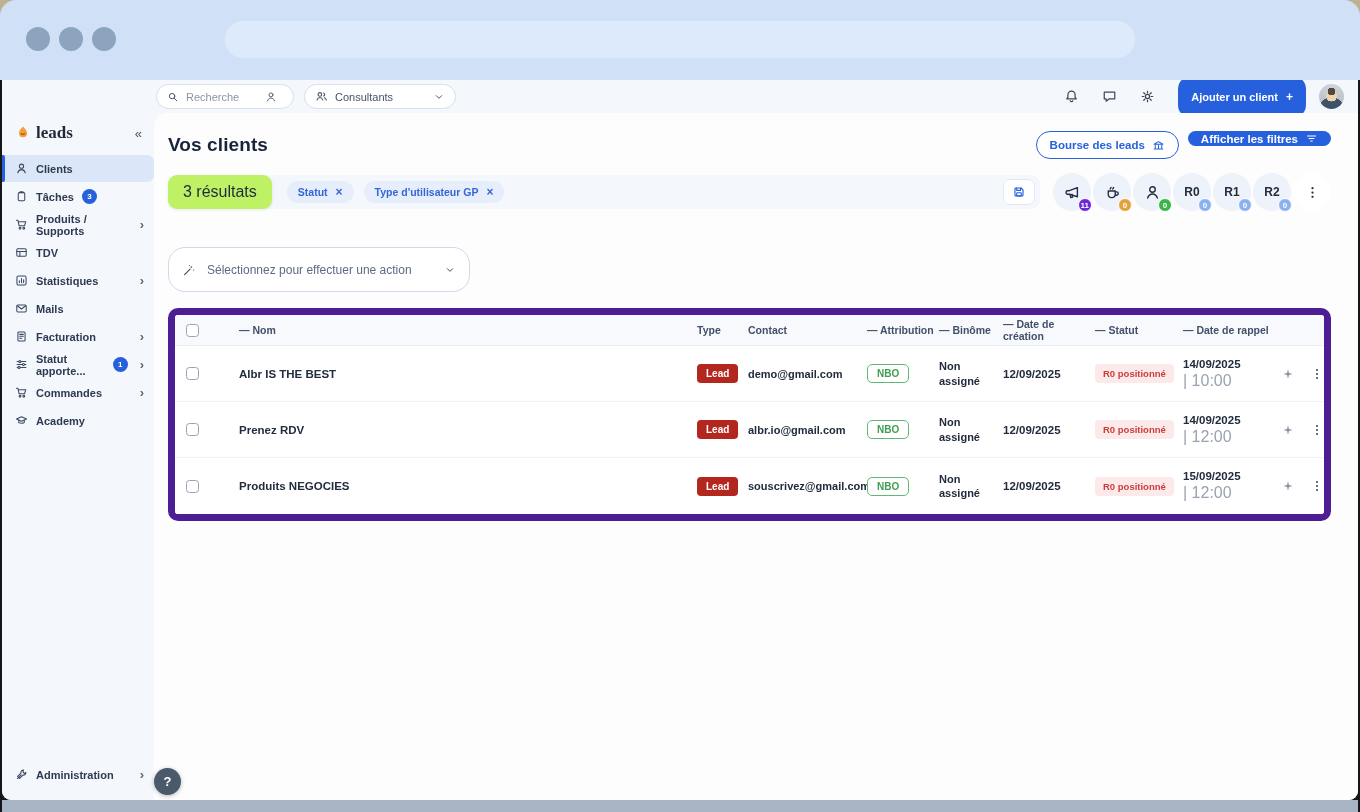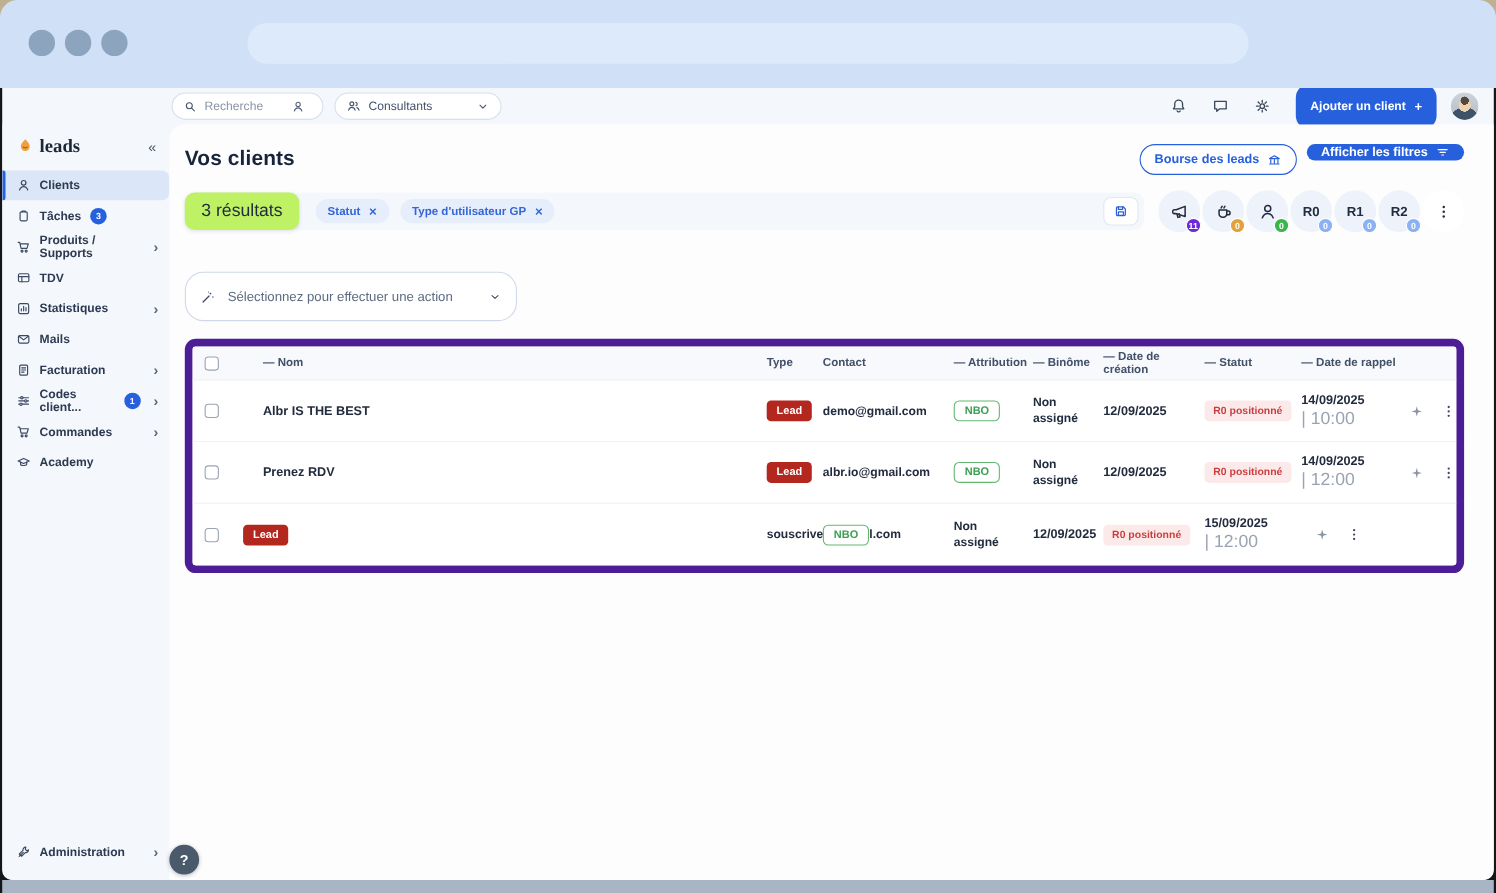--- a/index.html
+++ b/index.html
@@ -327,21 +327,21 @@
           <svg class="s">
               <use href="#i-invoice"></use>
             </svg>
           <span>Facturation</span>
           <span class="s-chev">›</span>
         </div>
         <div class="side-item">
           <svg class="s">
               <use href="#i-sliders"></use>
             </svg>
-          <span>Codes client...</span>
+          <span>Statut apporte...</span>
           <span class="s-badge" style="margin-left:auto">1</span>
           <span class="s-chev" style="margin-left:4px">›</span>
         </div>
         <div class="side-item">
           <svg class="s">
               <use href="#i-cart"></use>
             </svg>
           <span>Commandes</span>
           <span class="s-chev">›</span>
         </div>
@@ -525,20 +525,21 @@
                     <use href="#i-dots"></use>
                   </svg>
                 </span>
             </div>
           </div>
 
           <div class="tgrid trow">
             <div class="c-check">
                 <span class="cb"></span>
               </div>
+            <div class="c-nom">Produits NEGOCIES</div>
             <div><span class="lead-badge">Lead</span></div>
             <div class="c-contact">souscrivez@gmail.com</div>
             <div><span class="nbo-badge">NBO</span></div>
             <div class="c-binome">Non assigné</div>
             <div class="c-created">12/09/2025</div>
             <div><span class="status-badge">R0 positionné</span></div>
             <div class="c-rappel">
               <div class="r-date">15/09/2025</div>
               <div class="r-time">| 12:00</div>
             </div>

